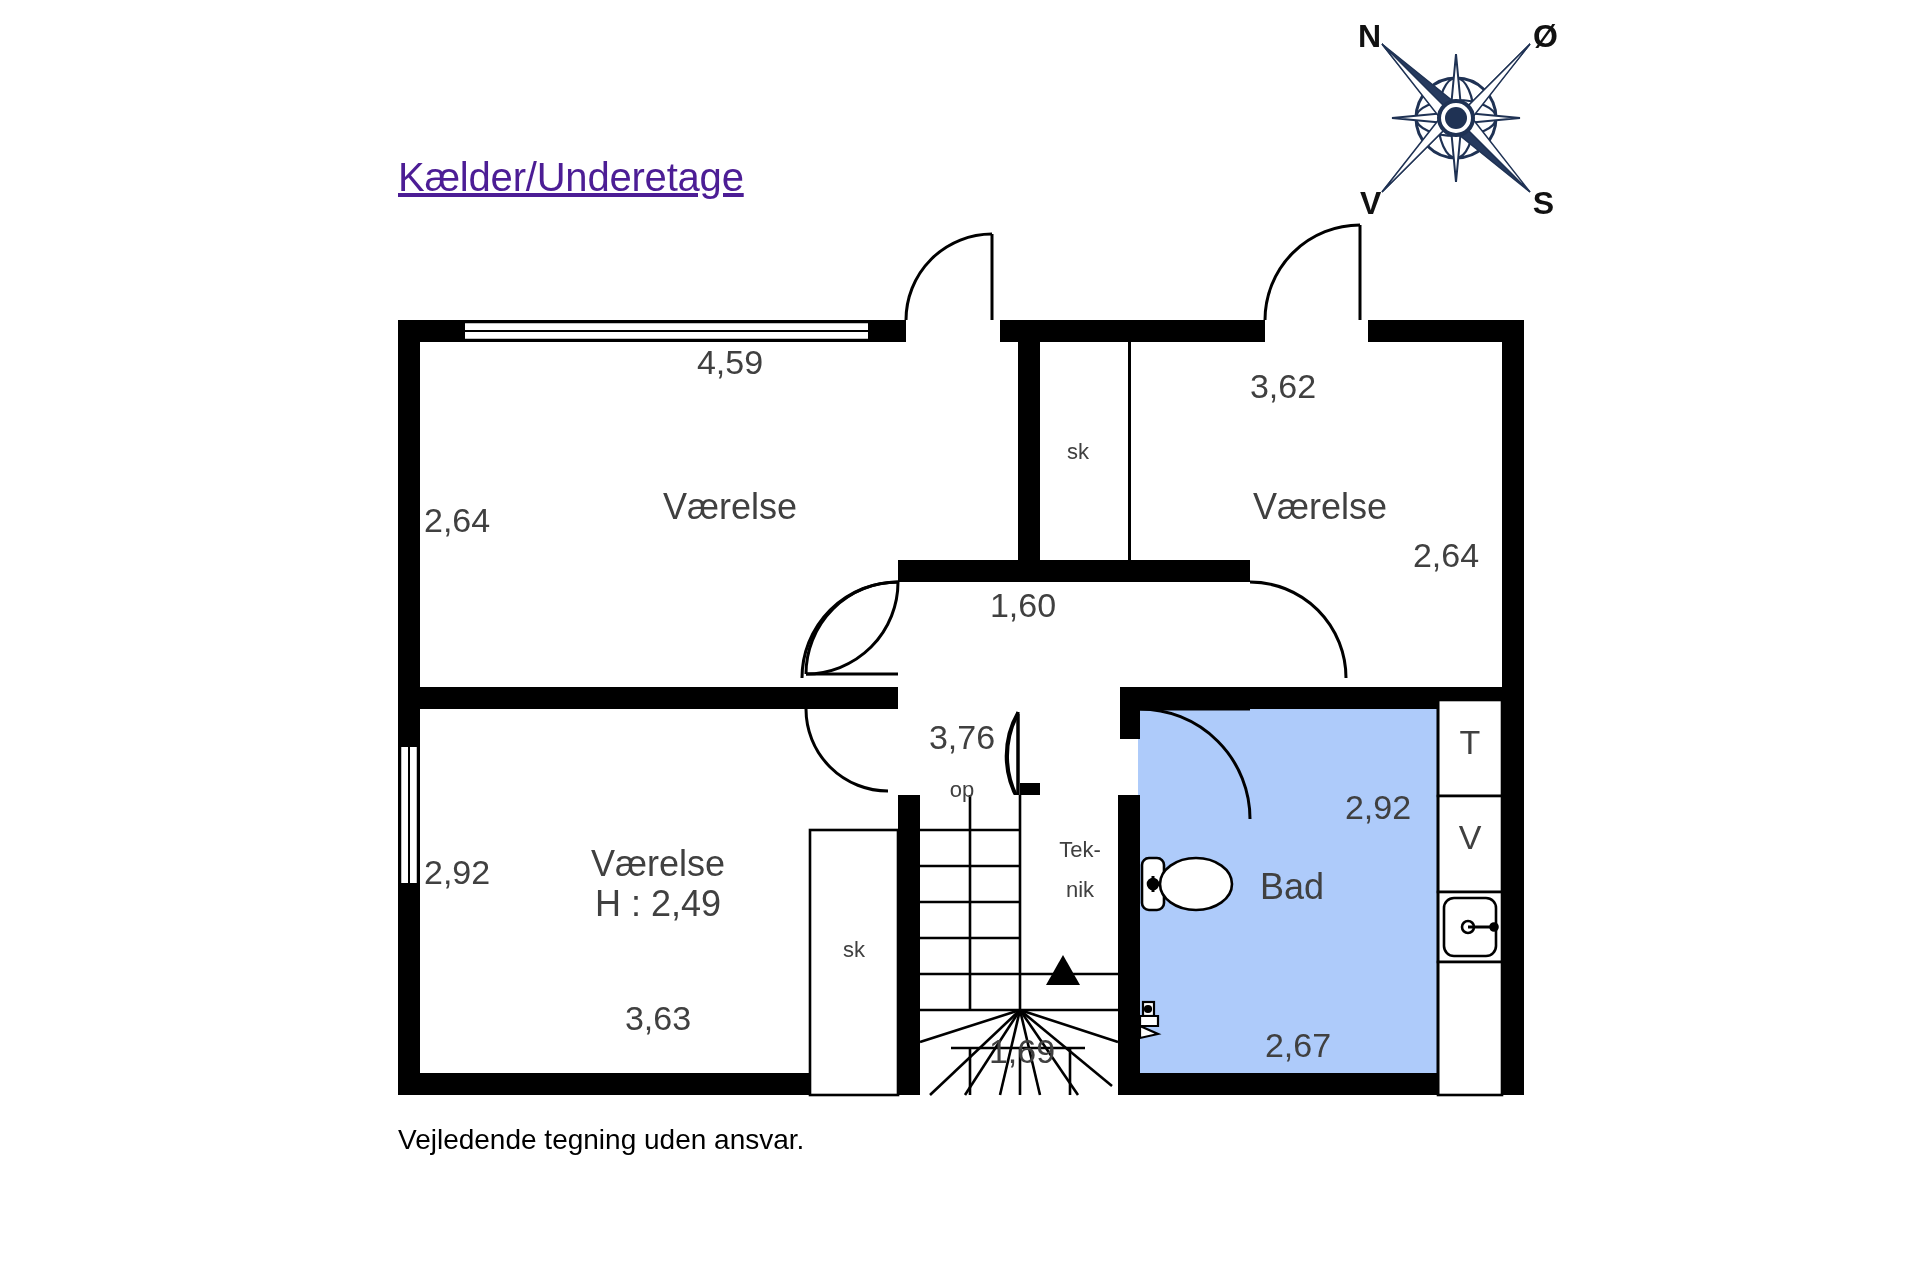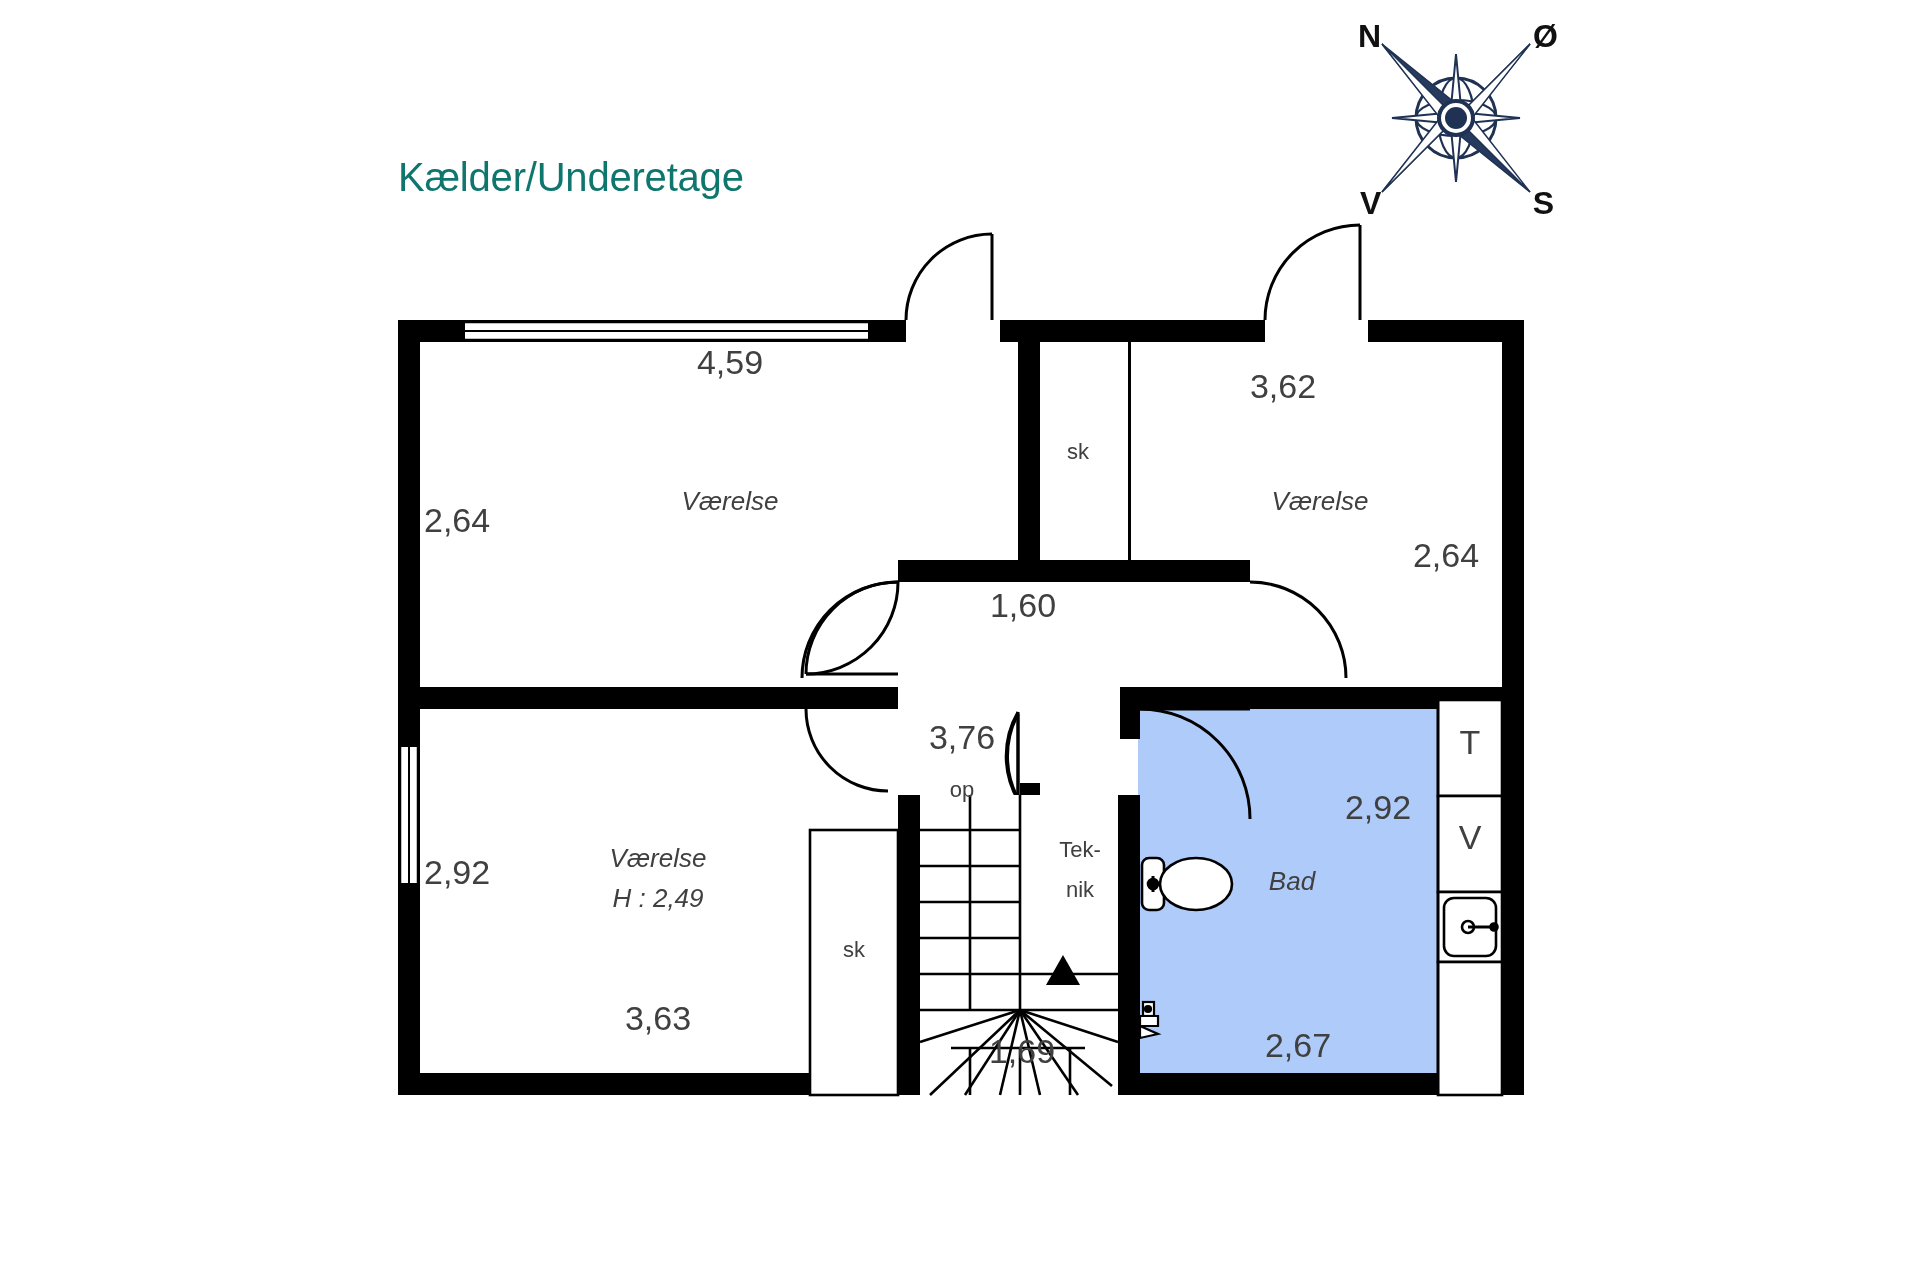--- a/index.html
+++ b/index.html
@@ -22,22 +22,23 @@
     width: 1920px;
     height: 1280px;
   }
   .page-title {
     position: absolute;
     left: 398px;
     top: 155px;
     font-size: 40px;
     font-weight: 400;
     letter-spacing: -0.2px;
-    color: #0f766e;
+    color: #4c1d95;
     white-space: nowrap;
+    text-decoration: underline;
   }
   .footer-note {
     position: absolute;
     left: 398px;
     top: 1124px;
     font-size: 28px;
     font-weight: 400;
     color: #000;
     white-space: nowrap;
   }
@@ -64,21 +65,21 @@
   .lbl {
     position: absolute;
     font-family: "Liberation Sans", sans-serif;
     font-size: 34px;
     font-weight: 400;
     color: #404040;
     white-space: nowrap;
     line-height: 1.05;
   }
   .lbl.sm   { font-size: 22px; }
-  .lbl.room { font-size: 26px; font-style: italic; }
+  .lbl.room { font-size: 36px; }
   .lbl.ctr  { transform: translateX(-50%); }
 </style>
 </head>
 <body>
 
 <div id="stage">
 
   <div class="page-title">Kælder/Underetage</div>
 
   <div class="compass">
@@ -325,14 +326,15 @@
   <div class="lbl ctr sm" style="left:1080px; top:838px;">Tek-</div>
   <div class="lbl ctr sm" style="left:1080px; top:878px;">nik</div>
 
   <div class="lbl ctr room" style="left:1292px; top:868px;">Bad</div>
   <div class="lbl ctr" style="left:1378px; top:790px;">2,92</div>
   <div class="lbl ctr" style="left:1298px; top:1028px;">2,67</div>
 
   <div class="lbl ctr" style="left:1470px; top:725px;">T</div>
   <div class="lbl ctr" style="left:1470px; top:820px;">V</div>
 
+  <div class="footer-note">Vejledende tegning uden ansvar.</div>
 
 </div>
 
 </body></html>

